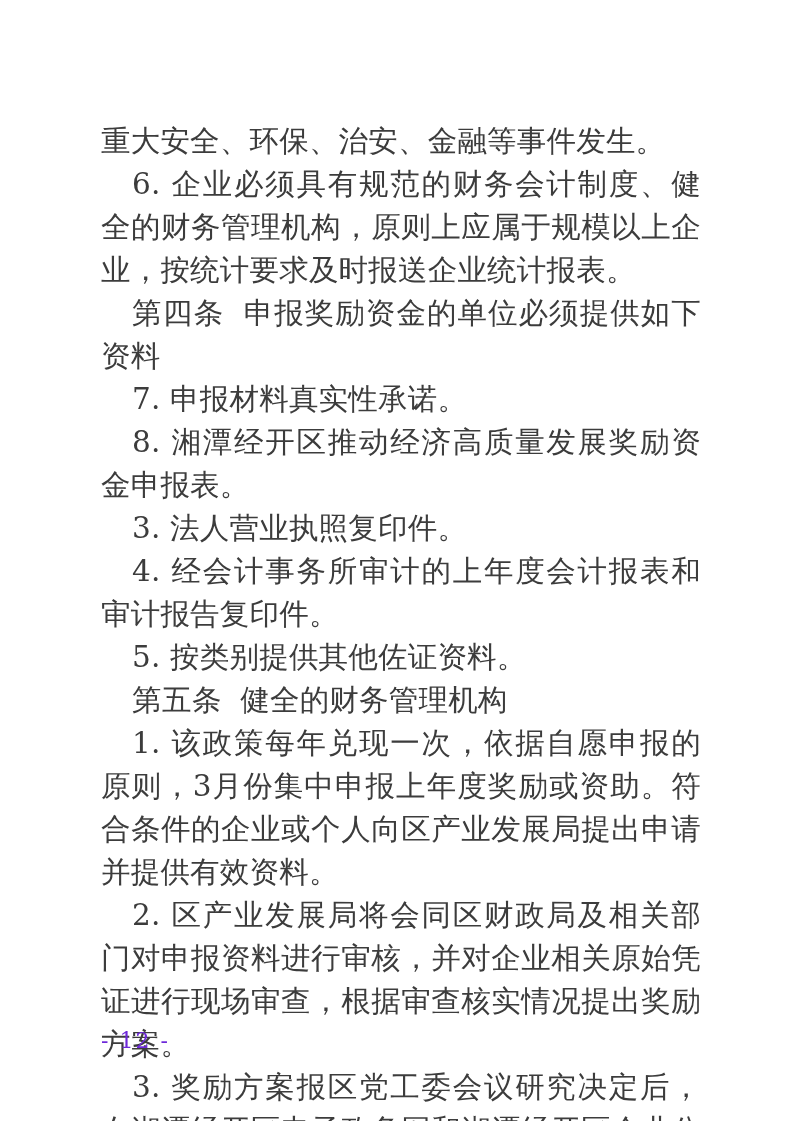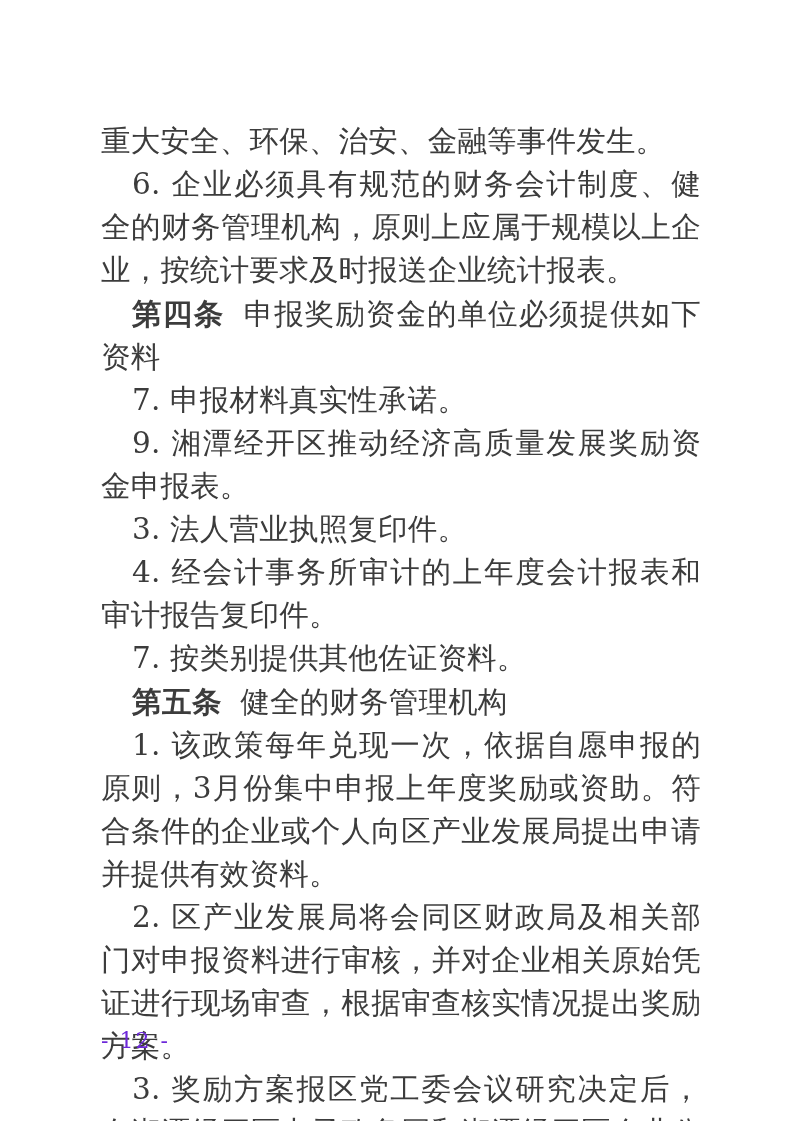--- a/index.html
+++ b/index.html
@@ -52,21 +52,21 @@
   }
   
   .p-item {
     text-indent: 1.05em;
   }
   
   .p-heading {
     text-indent: 1.05em;
   }
   .heading-label {
-    font-weight: 700;
+    font-weight: 400;
     letter-spacing: 0.5px;
   }
   .heading-gap {
     display: inline-block;
     width: 0.62em;
   }
   .heading-title {
     font-weight: 400;
   }
   .footer {
@@ -89,24 +89,24 @@
 
     <p class="line p-flush">重大安全、环保、治安、金融等事件发生。</p>
 
     <p class="line p-indent">6. 企业必须具有规范的财务会计制度、健全的财务管理机构，原则上应属于规模以上企业，按统计要求及时报送企业统计报表。</p>
 
     <p class="line p-heading">
       <span class="heading-label">第四条</span><span class="heading-gap"></span><span class="heading-title">申报奖励资金的单位必须提供如下资料</span>
     </p>
 
     <p class="line p-item">7. 申报材料真实性承诺。</p>
-    <p class="line p-item">9. 湘潭经开区推动经济高质量发展奖励资金申报表。</p>
+    <p class="line p-item">8. 湘潭经开区推动经济高质量发展奖励资金申报表。</p>
     <p class="line p-item">3. 法人营业执照复印件。</p>
     <p class="line p-item">4. 经会计事务所审计的上年度会计报表和审计报告复印件。</p>
-    <p class="line p-item">7. 按类别提供其他佐证资料。</p>
+    <p class="line p-item">5. 按类别提供其他佐证资料。</p>
 
     <p class="line p-heading">
       <span class="heading-label">第五条</span><span class="heading-gap"></span><span class="heading-title">健全的财务管理机构</span>
     </p>
 
     <p class="line p-indent">1. 该政策每年兑现一次，依据自愿申报的原则，3月份集中申报上年度奖励或资助。符合条件的企业或个人向区产业发展局提出申请并提供有效资料。</p>
     <p class="line p-indent">2. 区产业发展局将会同区财政局及相关部门对申报资料进行审核，并对企业相关原始凭证进行现场审查，根据审查核实情况提出奖励方案。</p>
     <p class="line p-indent">3. 奖励方案报区党工委会议研究决定后，在湘潭经开区电子政务网和湘潭经开区企业公共服务平台予以公示，公示期间，对于获奖单位有异议，且核实属实的，取消奖励；公示期满，对于获奖单位没有异议的，以管委会文件下发奖励通知，区财政局下达奖励资金。</p>
 
   </div>

